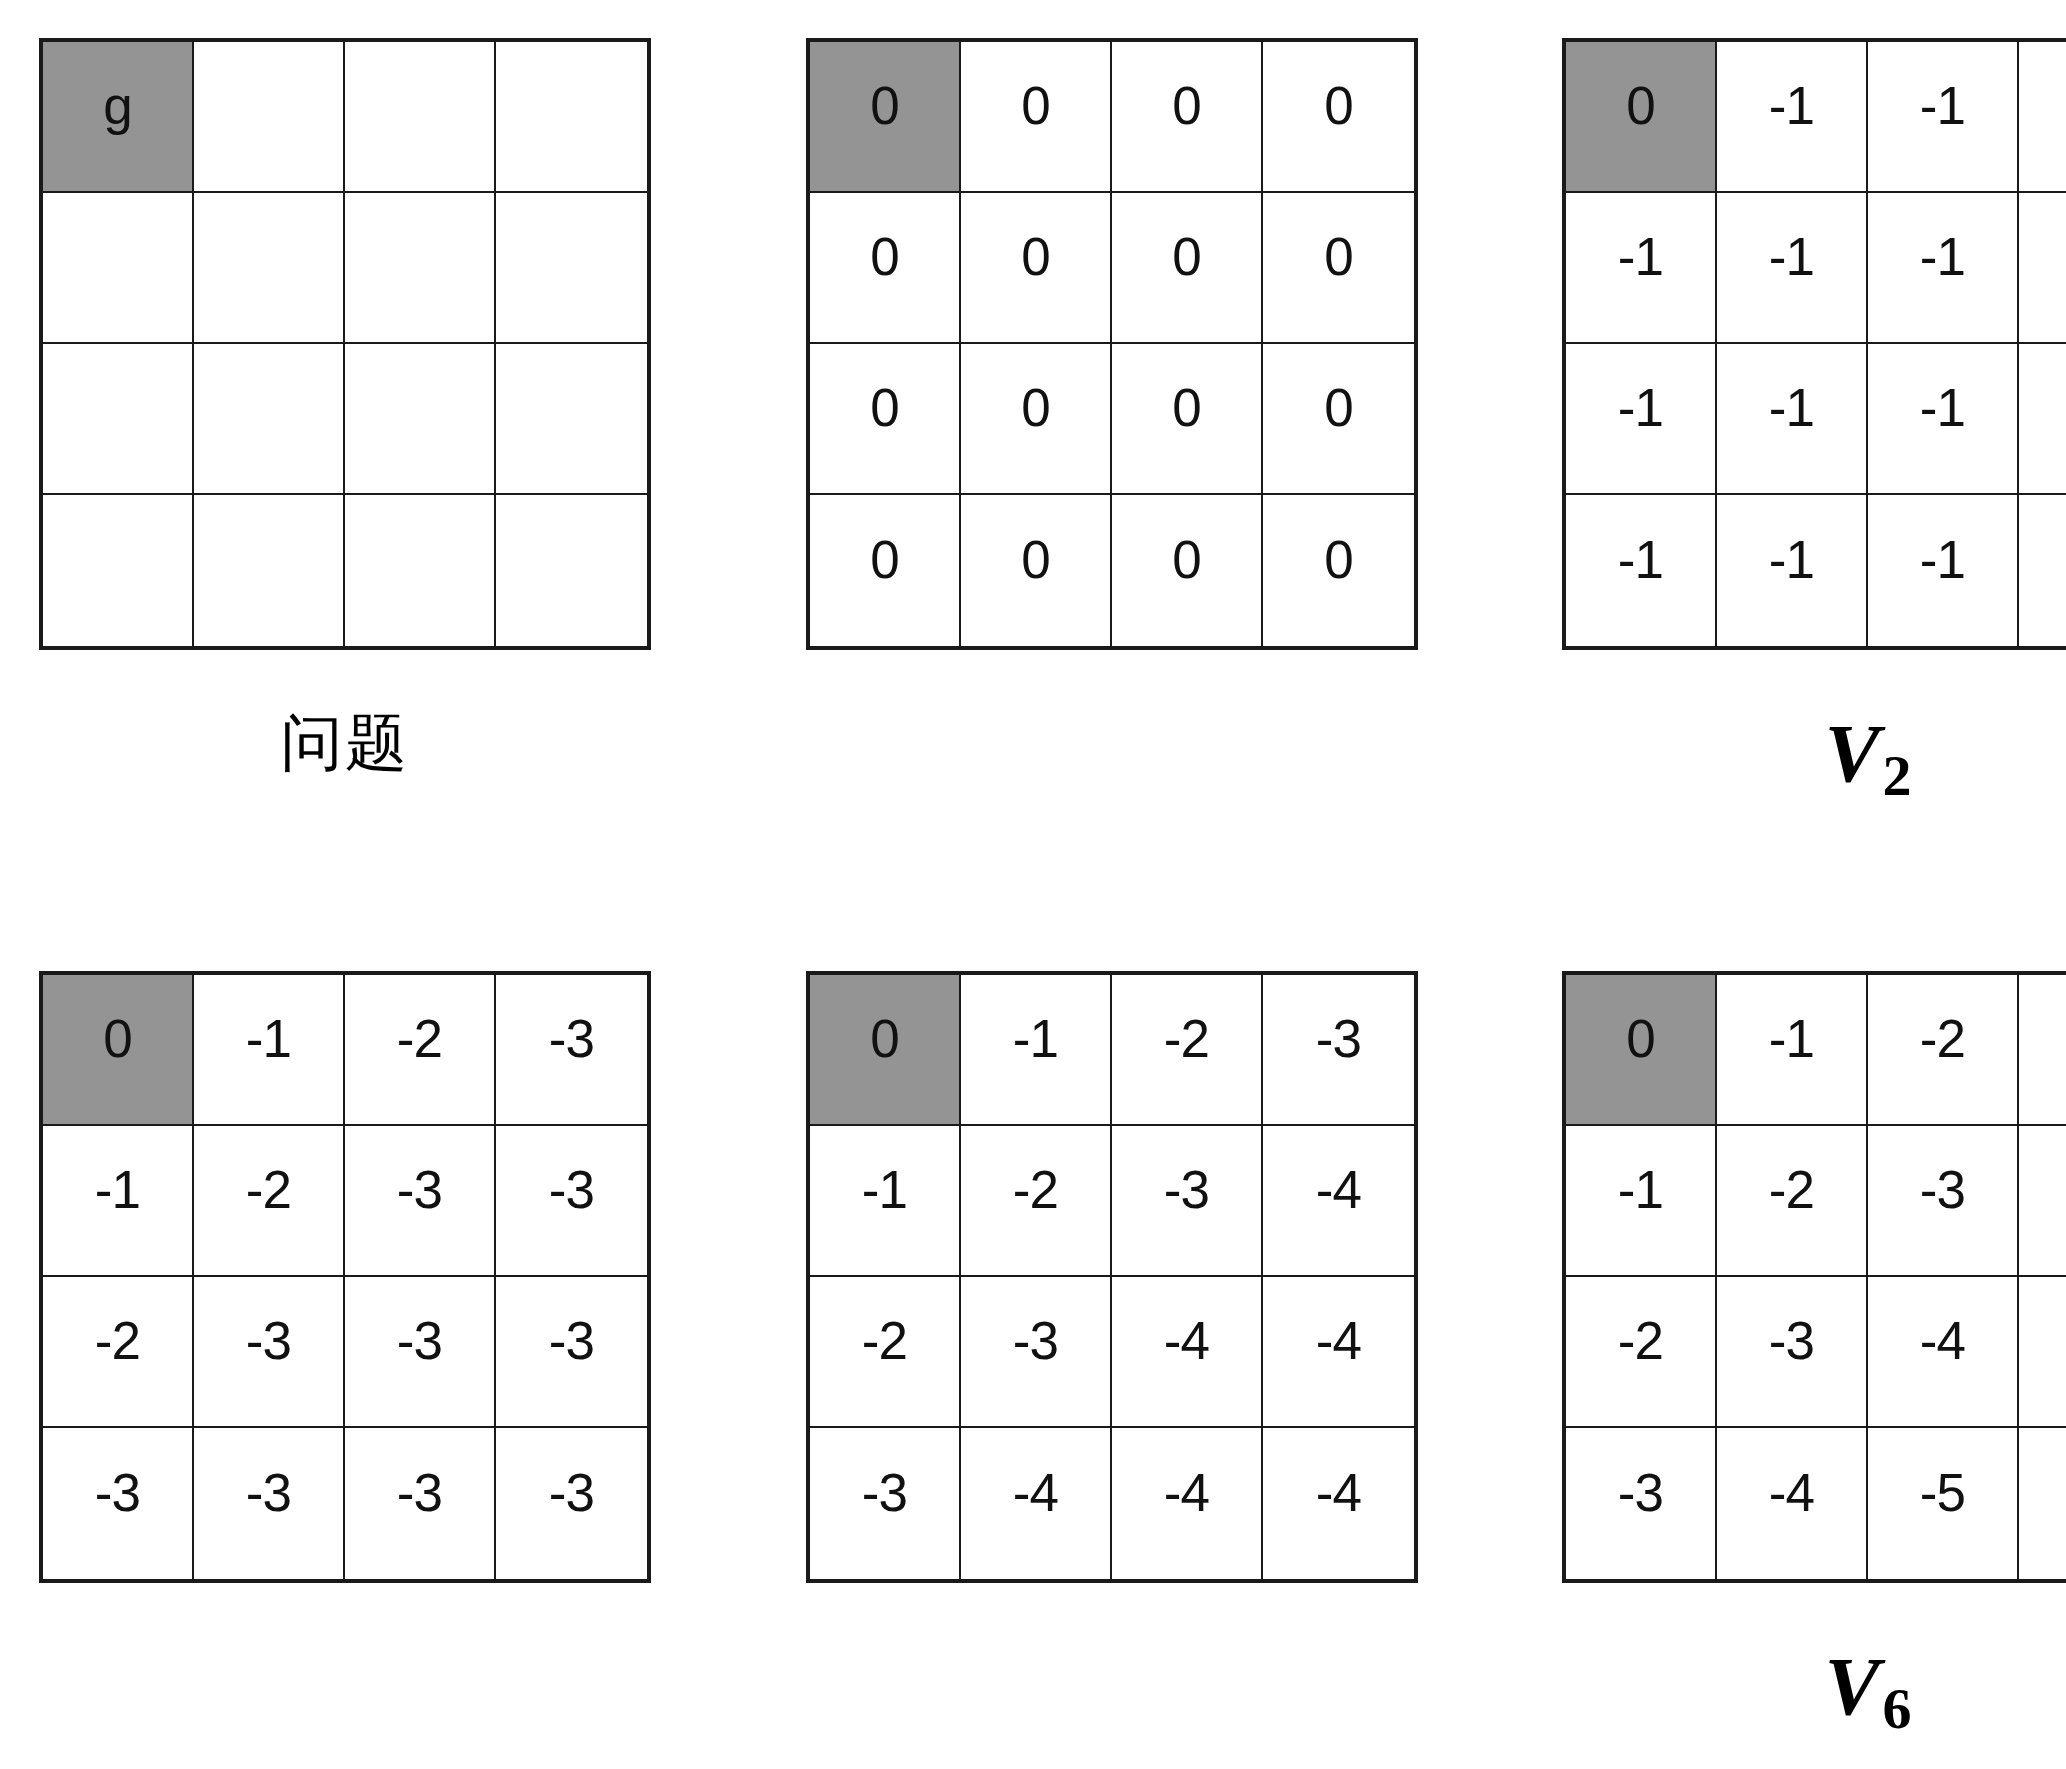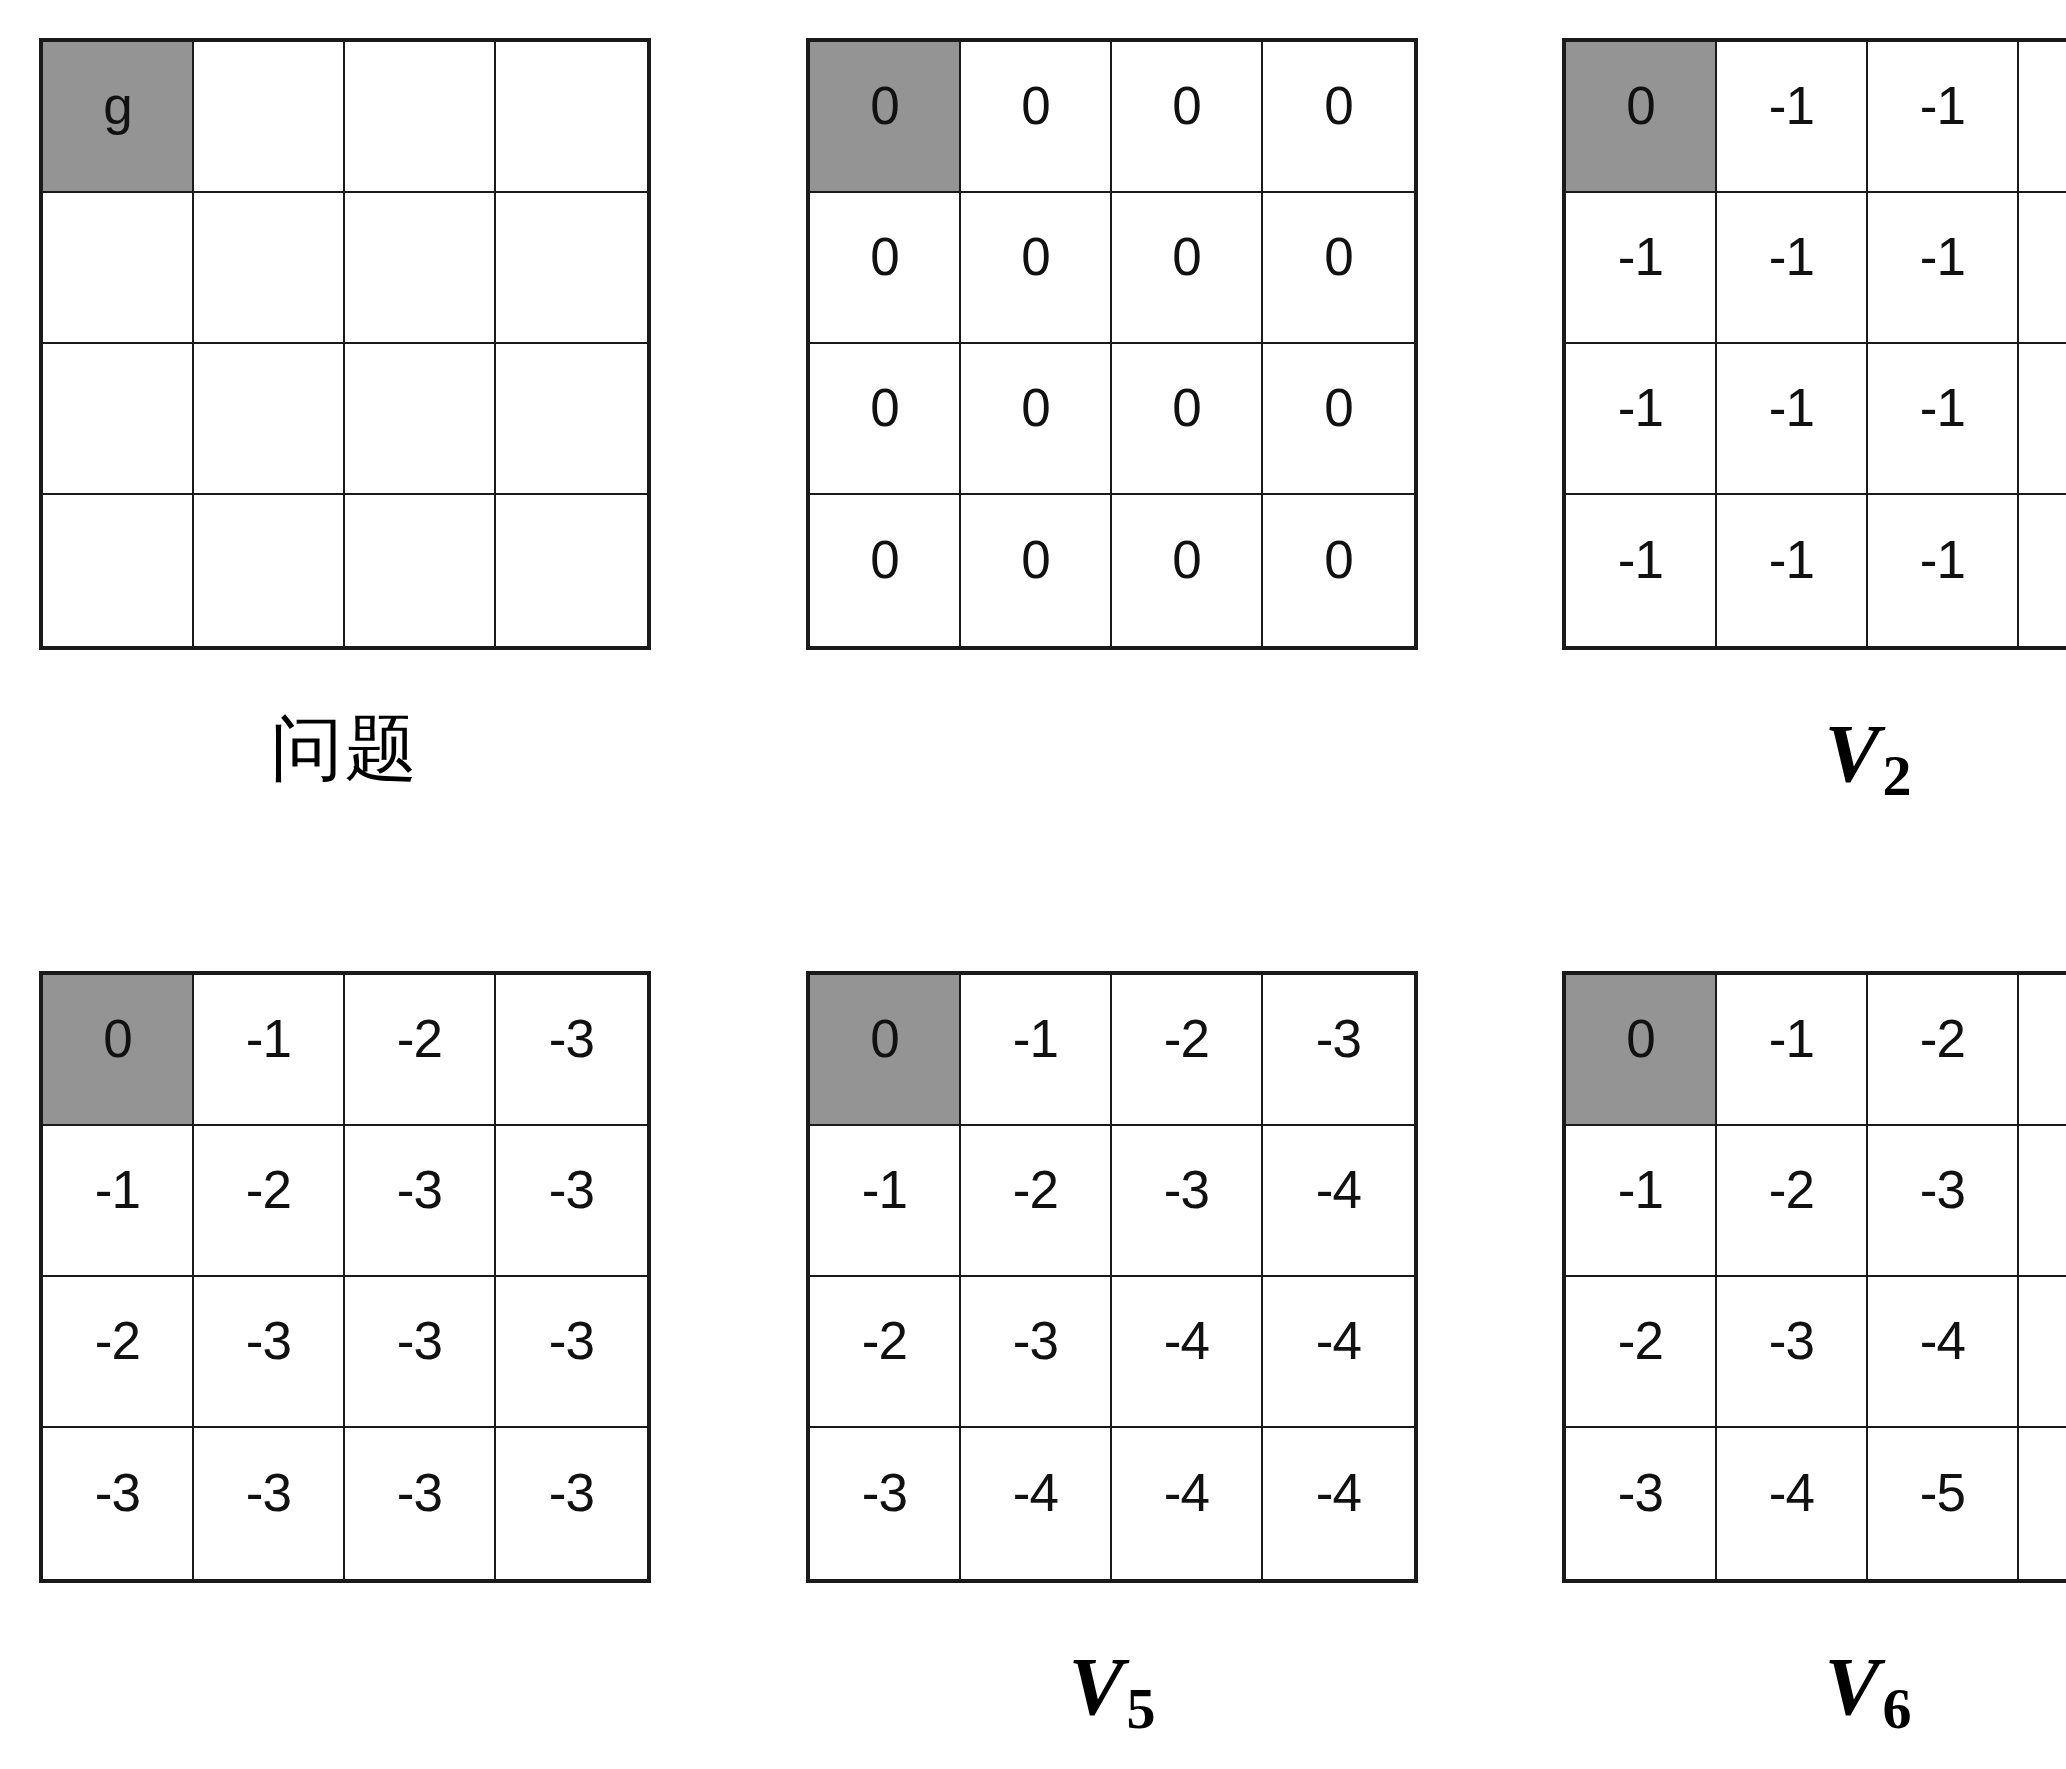--- a/index.html
+++ b/index.html
@@ -93,23 +93,23 @@
   .caption .vsub {
     font-family: "Liberation Serif", serif;
     font-style: normal;
     font-weight: bold;
     font-size: 58px;
     line-height: 1;
     vertical-align: -14px;
     margin-left: 2.5px;
   }
   .caption .cjk {
-    font-family: Liberation Sans, sans-serif;
+    font-family: Liberation Serif, serif;
     font-weight: 400;
-    font-size: 72px;
+    font-size: 62px;
     line-height: 1;
     letter-spacing: 2.5px;
   }
 </style>
 </head>
 <body>
 
 <div id="figure">
     <div class="panel r1 c1">
       <div class="grid">
@@ -357,21 +357,20 @@
         <div class="cell row4">
           <span>-4</span>
         </div>
         <div class="cell row4">
           <span>-4</span>
         </div>
         <div class="cell col4 row4">
           <span>-4</span>
         </div>
       </div>
-      <div class="caption"><span class="vlabel">V</span><span class="vsub">5</span></div>
     </div>
     <div class="panel r2 c3">
       <div class="grid">
         <div class="cell shaded">
           <span>0</span>
         </div>
         <div class="cell">
           <span>-1</span>
         </div>
         <div class="cell">

